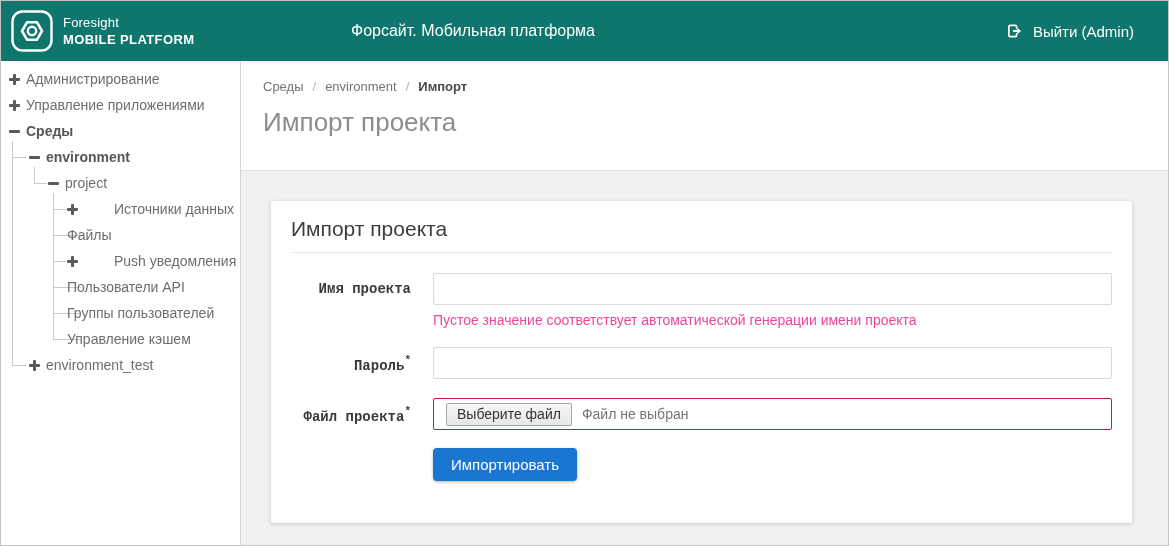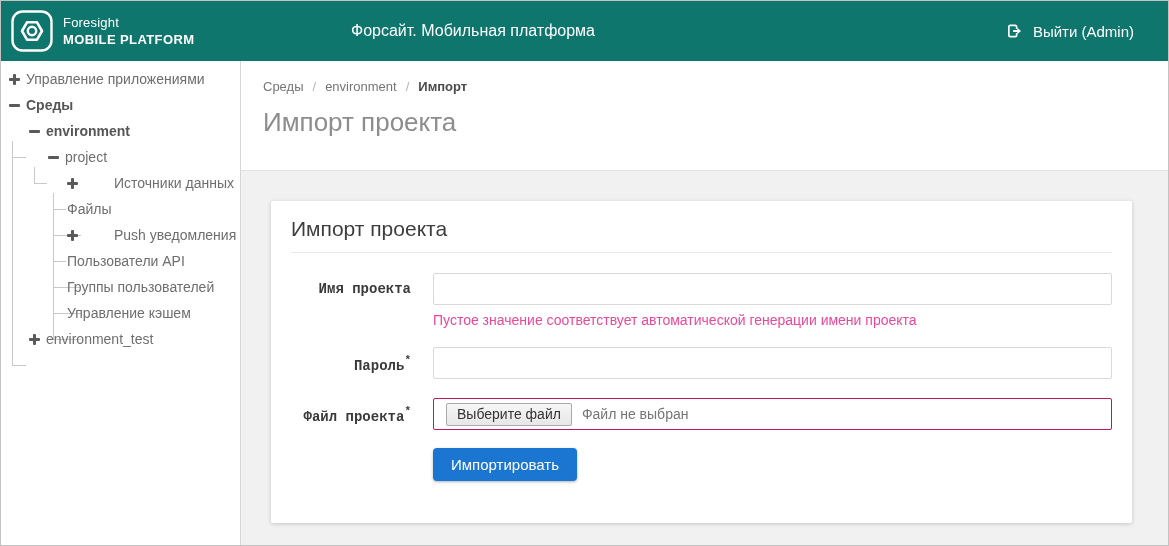--- a/index.html
+++ b/index.html
@@ -163,20 +163,24 @@
     <div class="tline h" style="left:52px; top:174px; width:28px;"></div>
     <div class="tline h" style="left:52px; top:200px; width:13px;"></div>
     <div class="tline h" style="left:52px; top:226px; width:28px;"></div>
     <div class="tline h" style="left:52px; top:252px; width:28px;"></div>
     <div class="tline h" style="left:52px; top:278px; width:28px;"></div>
     <div class="tline h" style="left:11px; top:304px; width:14px;"></div>
 
     <div class="tree">
       <div class="trow lvl0">
         <span class="ticon plus"></span>
+        <span>Администрирование</span>
+      </div>
+      <div class="trow lvl0">
+        <span class="ticon plus"></span>
         <span>Управление приложениями</span>
       </div>
       <div class="trow lvl0 bold">
         <span class="ticon"></span>
         <span>Среды</span>
       </div>
       <div class="trow lvl1 bold">
         <span class="ticon"></span>
         <span>environment</span>
       </div>

